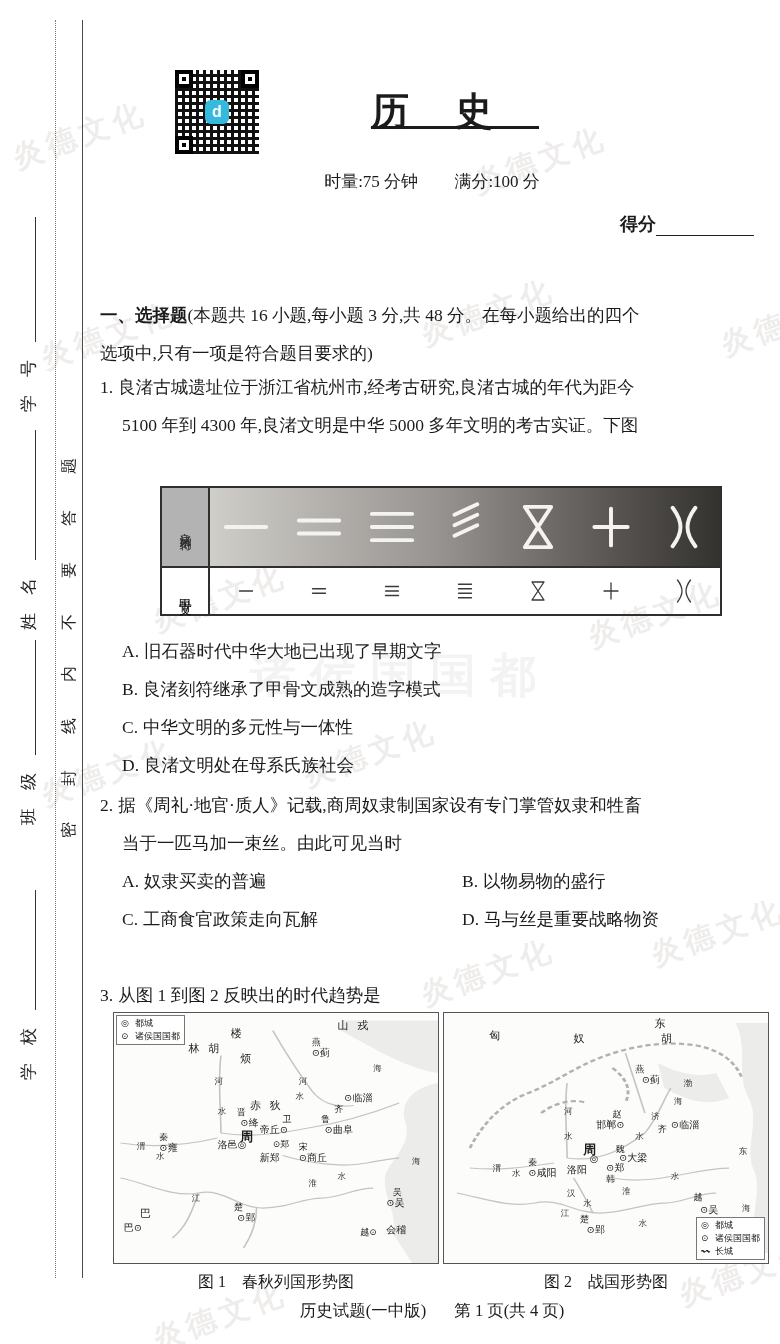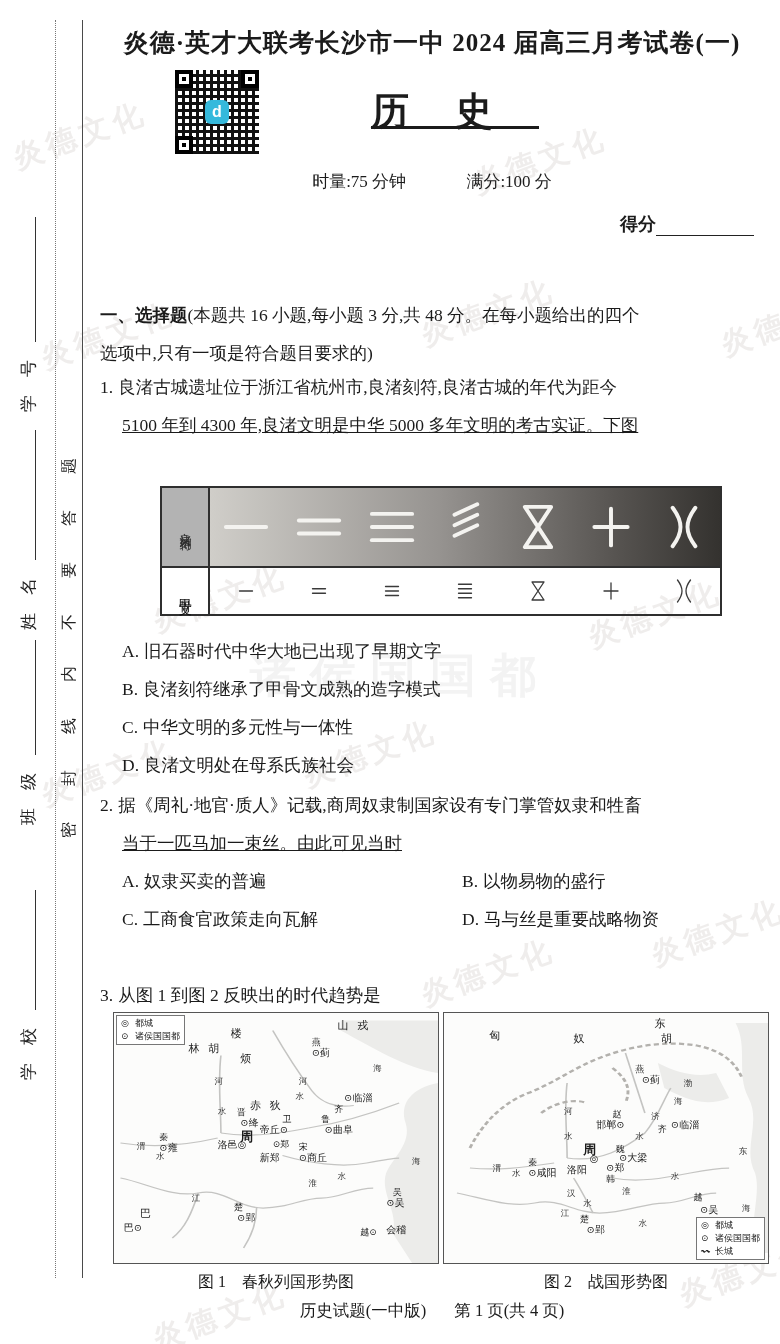--- a/index.html
+++ b/index.html
@@ -27,28 +27,28 @@
       repeating-linear-gradient(90deg,#111 0 3px,#fff 3px 7px);outline:2px solid #fff;}
   .qr .finder{position:absolute;width:18px;height:18px;border:4px solid #000;background:#fff;box-sizing:border-box;}
   .qr .finder::after{content:"";position:absolute;left:3px;top:3px;width:4px;height:4px;background:#000;}
   .qr .f-tl{left:0;top:0;} .qr .f-tr{right:0;top:0;} .qr .f-bl{left:0;bottom:0;}
   .qr .logo{position:absolute;left:30px;top:30px;width:24px;height:24px;border-radius:6px;background:#35b9dc;
       color:#fff;font-family:"Liberation Sans",sans-serif;font-weight:bold;font-size:16px;
       display:flex;align-items:center;justify-content:center;}
   .subject{position:absolute;left:92px;right:8px;top:86px;text-align:center;font-size:38px;font-weight:bold;}
   .subject span{letter-spacing:46px;margin-right:-46px;text-decoration:underline;}
   .meta-line{position:absolute;left:92px;right:8px;top:170px;text-align:center;font-size:17px;}
-  .meta-line span{margin:0 28px;}
+  .meta-line span{margin:0 16px;}
   .score-row{position:absolute;left:620px;top:212px;display:flex;align-items:flex-end;font-size:18px;font-weight:bold;}
   .score-row .sline{width:98px;border-bottom:1.5px solid #222;height:20px;}
   
   .sec-title{position:absolute;left:92px;right:8px;top:256px;text-align:center;font-size:20px;font-weight:bold;}
   .tblock{position:absolute;left:100px;width:666px;font-size:17.5px;line-height:38px;}
   .tblock .b{font-weight:bold;}
-  .indent{padding-left:22px;text-decoration:underline;}
+  .indent{padding-left:22px;}
   .qnum{margin-right:5px;}
   .optlist{position:absolute;left:122px;font-size:17.5px;line-height:38px;}
   .optgrid{display:grid;grid-template-columns:340px 1fr;padding-left:22px;}
   .opt .olabel{margin-right:5px;}
   
   .fig1{position:absolute;left:160px;top:486px;width:562px;height:130px;border:2px solid #2f2f2f;
       display:flex;flex-direction:column;box-sizing:border-box;}
   .fig1 .frow{display:flex;}
   .fig1 .r1{height:78px;border-bottom:2px solid #2f2f2f;}
   .fig1 .r2{flex:1;}
@@ -118,21 +118,20 @@
         <span class="lbl">姓名</span>
         <span class="fline"></span>
       </div>
       <div class="seal-field" style="top: 412px; width: 195px;">
         <span class="lbl">学号</span>
         <span class="fline"></span>
       </div>
     </div>
   <div class="seal-text">密封线内不要答题</div>
 
-  <div class="exam-title">炎德·英才大联考长沙市一中 2024 届高三月考试卷(一)</div>
   <div class="qr">
     <div class="finder f-tl"></div>
     <div class="finder f-tr"></div>
     <div class="finder f-bl"></div>
     <div class="logo">d</div>
   </div>
   <div class="subject"><span>历史</span></div>
   <div class="meta-line">
     <span>时量:75 分钟</span>
     <span>满分:100 分</span>
@@ -141,21 +140,21 @@
     <span>得分</span>
     <span class="sline"></span>
   </div>
 
   <div class="tblock" style="top:296px">
     <div><span class="b">一、选择题</span><span>(本题共 16 小题,每小题 3 分,共 48 分。在每小题给出的四个</span></div>
     <div>选项中,只有一项是符合题目要求的)</div>
   </div>
 
   <div class="tblock" style="top:368px">
-    <div><span class="qnum">1.</span><span>良渚古城遗址位于浙江省杭州市,良渚刻符,良渚古城的年代为距今</span></div>
+    <div><span class="qnum">1.</span><span>良渚古城遗址位于浙江省杭州市,经考古研究,良渚古城的年代为距今</span></div>
     <div class="indent">5100 年到 4300 年,良渚文明是中华 5000 多年文明的考古实证。下图</div>
   </div>
 
   <div class="fig1">
     <div class="frow r1">
       <div class="labcell">良渚刻符</div>
       <div class="strip" id="strip1">
           <div class="gcell">
             <svg viewBox="0 0 64 64" width="56" height="56">
               <line x1="9" y1="32" x2="55" y2="32" stroke="#f4f3f0" stroke-width="4.5" stroke-linecap="round"></line>

